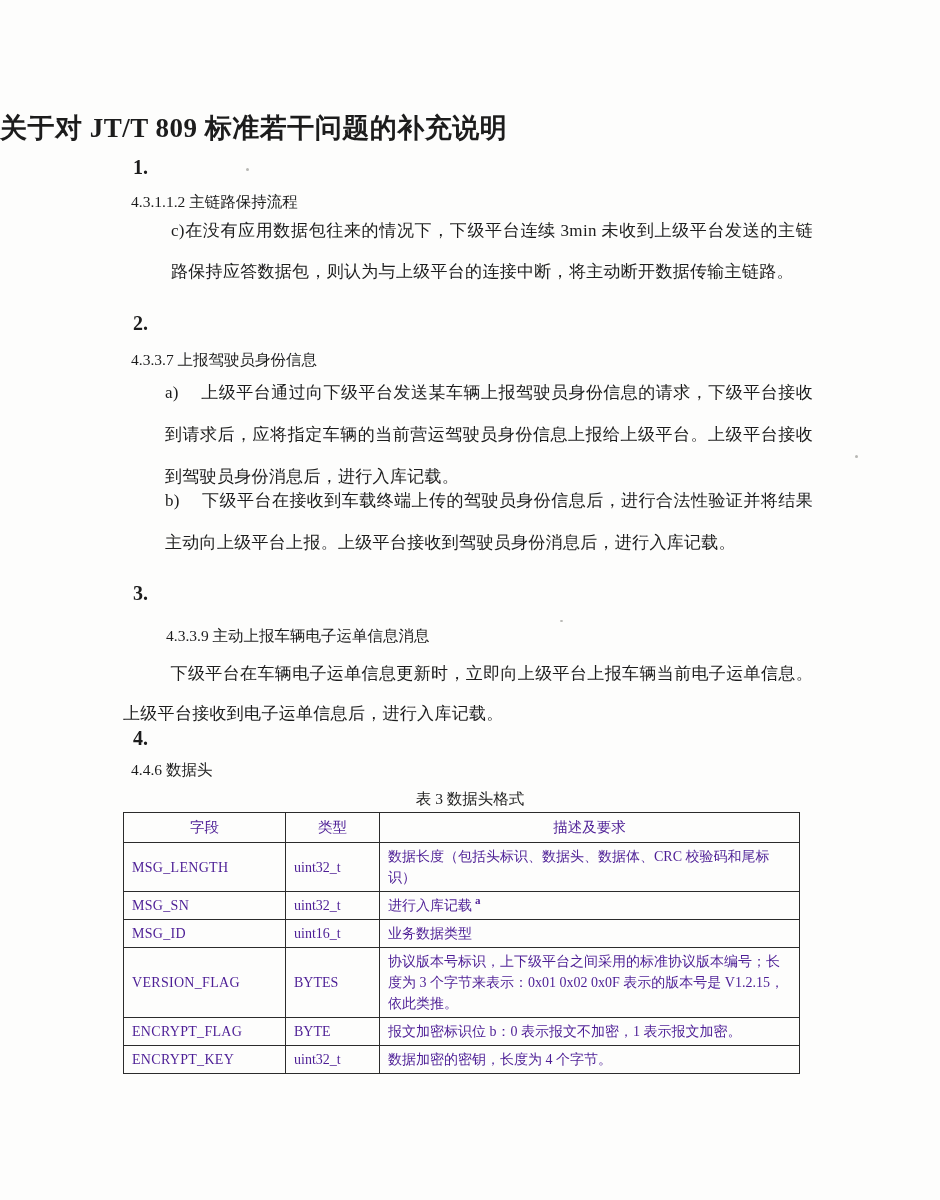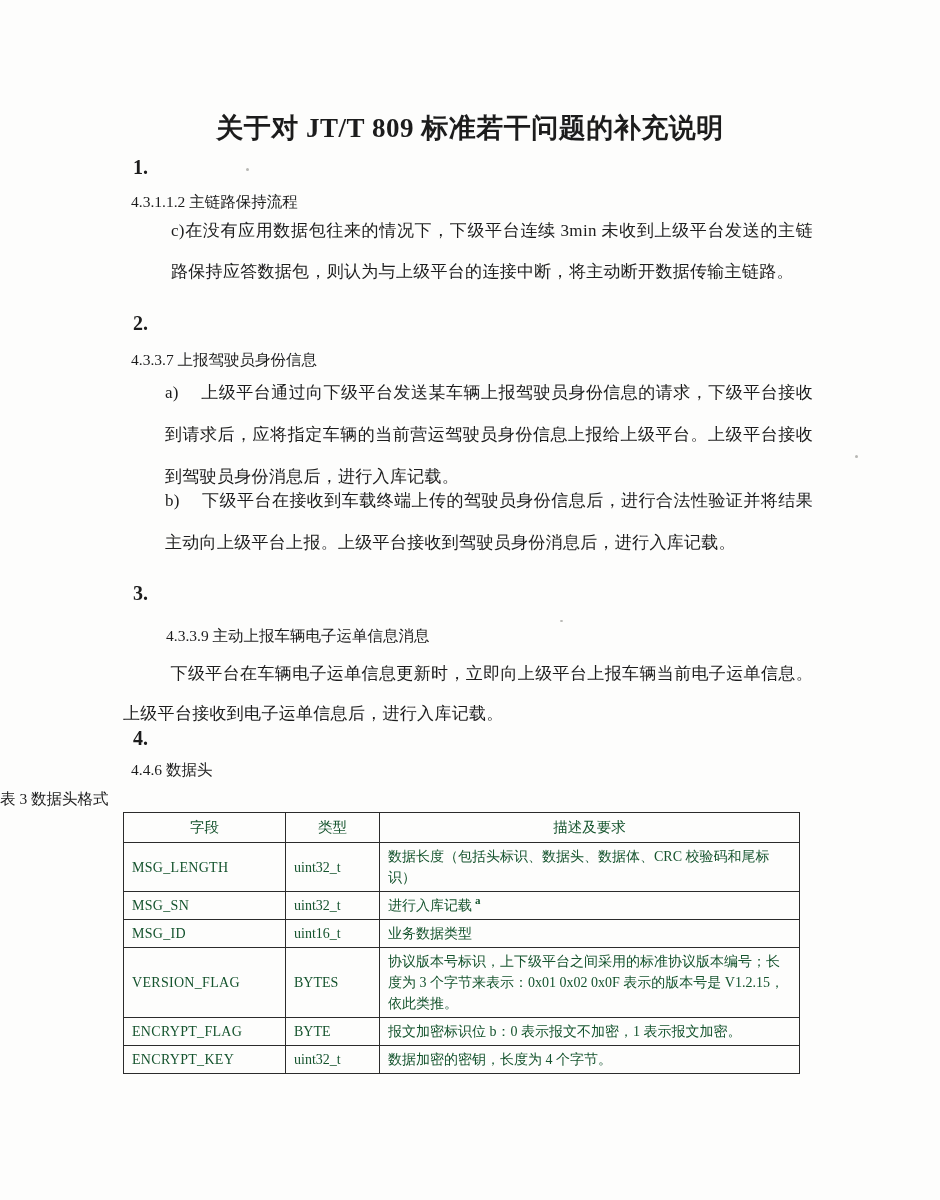--- a/index.html
+++ b/index.html
@@ -14,21 +14,21 @@
     background: #fdfdfc;
     overflow: hidden;
     font-family: "Liberation Serif", "DejaVu Serif", serif;
     color: #1c1c1c;
   }
   .doc-title {
     position: absolute;
     top: 110px;
     left: 0;
     width: 940px;
-    text-align: center;
+    text-align: left;
     font-size: 27px;
     font-weight: bold;
     letter-spacing: 0.5px;
   }
   .sec-num {
     position: absolute;
     left: 133px;
     font-size: 20px;
     font-weight: bold;
   }
@@ -46,30 +46,30 @@
   }
   #para-c { top: 210px; left: 171px; width: 642px; }
   #para-a { top: 372px; left: 165px; width: 648px; line-height: 42px; }
   #para-b { top: 480px; left: 165px; width: 648px; line-height: 42px; }
   #para-3 { top: 654px; left: 123px; width: 690px; line-height: 40px; text-indent: 2.8em; font-family: Liberation Serif, serif; }
   .tbl-caption {
     position: absolute;
     top: 789px;
     left: 0;
     width: 940px;
-    text-align: left;
+    text-align: center;
     font-size: 15.5px;
   }
   table.data-table {
     position: absolute;
     top: 812px;
     left: 123px;
     border-collapse: collapse;
     font-size: 14px;
-    color: #14532d;
+    color: #4c1d95;
     table-layout: fixed;
     padding-left: 34px;
   }
   table.data-table th,
   table.data-table td {
     border: 1.6px solid #2b2b2b;
   }
   table.data-table th {
     font-weight: normal;
     font-size: 14.5px;

